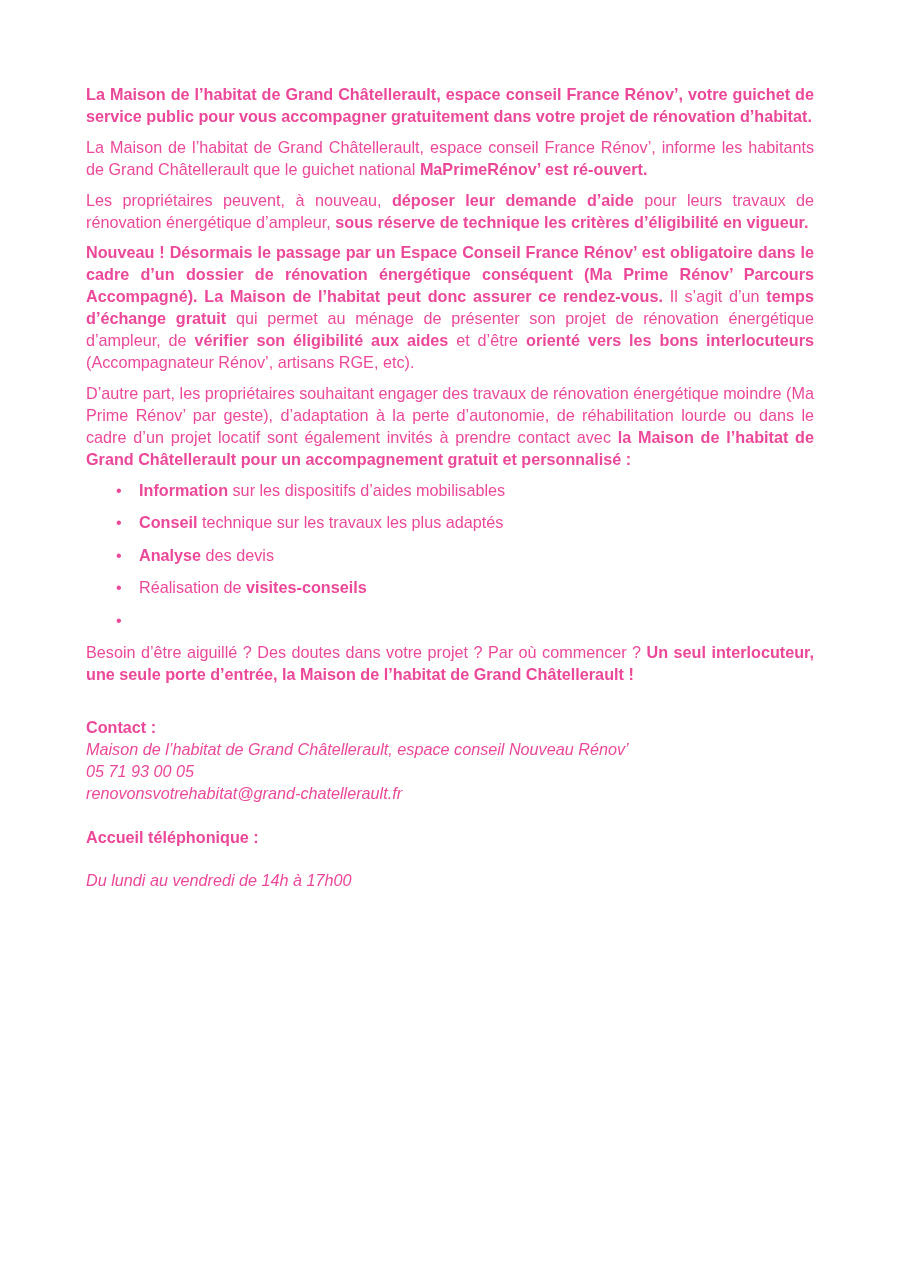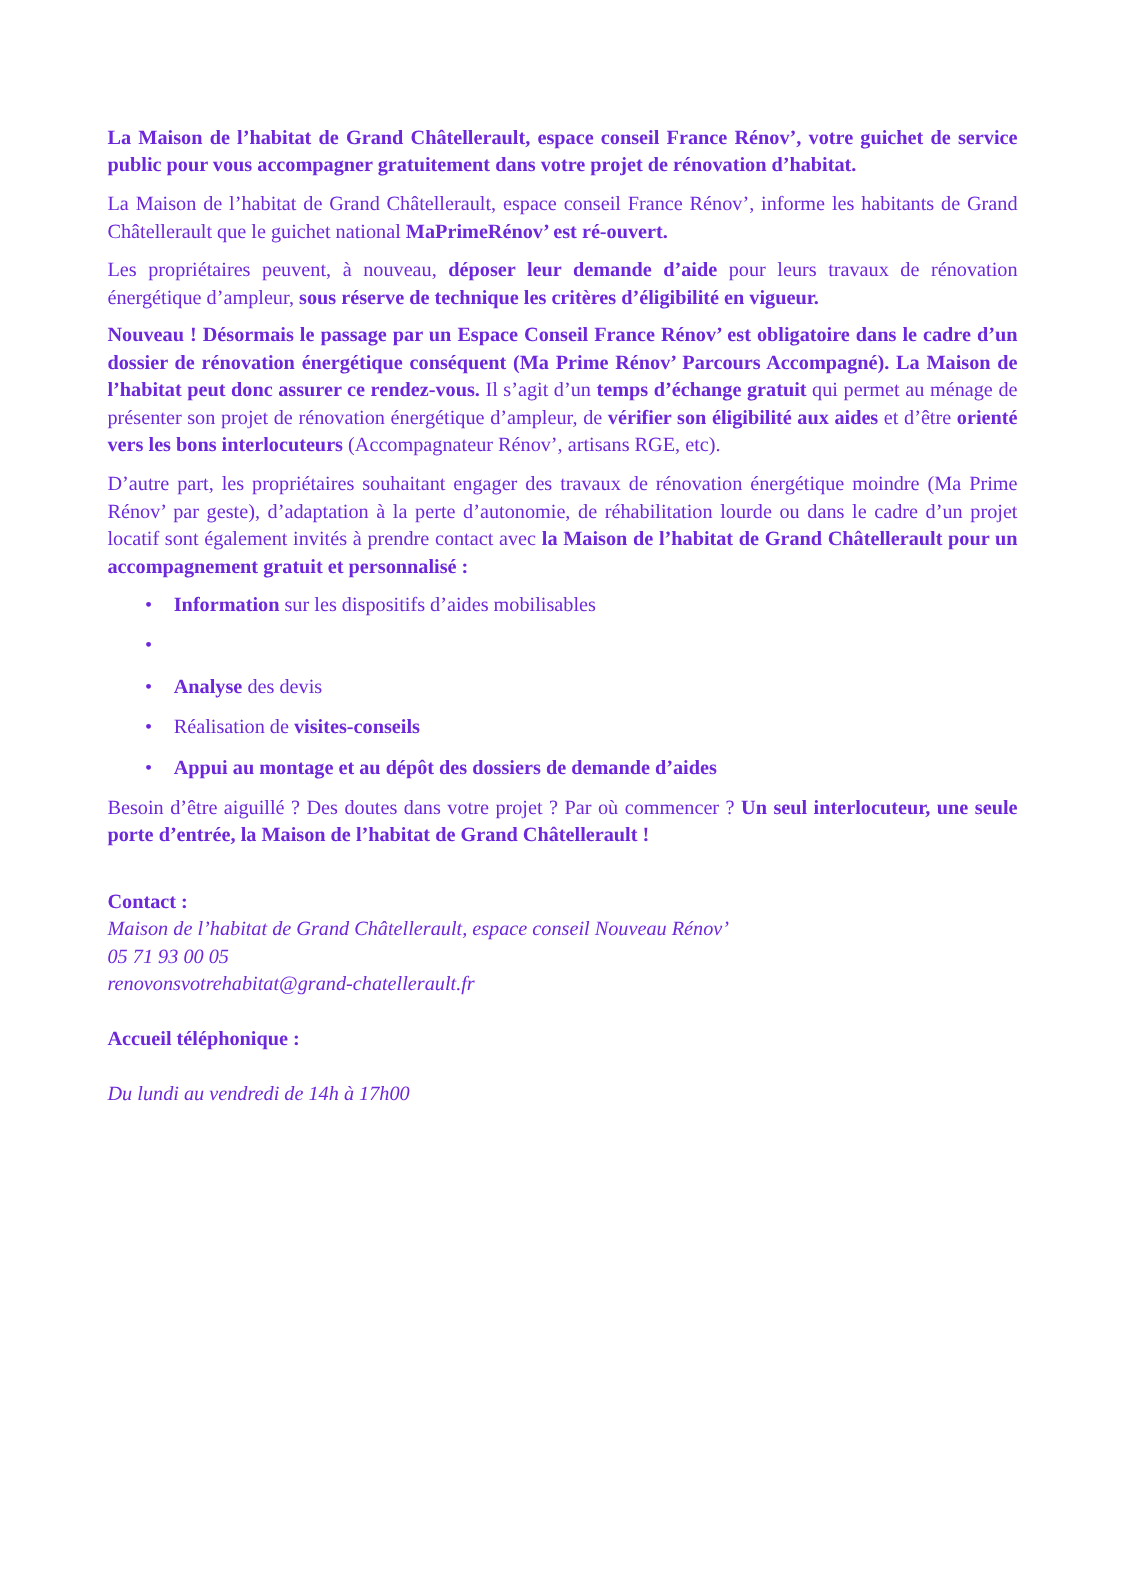--- a/index.html
+++ b/index.html
@@ -1,20 +1,20 @@
 <!DOCTYPE html>
 <html><head>
 <meta charset="utf-8">
 <style>
   html, body { margin: 0; padding: 0; background: #ffffff; }
   body { width: 900px; height: 1273px; position: relative; overflow: hidden; }
   .page {
-    position: absolute; left: 86px; top: 100px; width: 728px;
-    font-family: Liberation Serif, serif; font-size: 16.2px; line-height: 21.9px;
-    color: #6d28d9;
+    position: absolute; left: 86px; top: 84px; width: 728px;
+    font-family: Liberation Sans, sans-serif; font-size: 16.2px; line-height: 21.9px;
+    color: #ec4899;
   }
   .page p { margin: 0 0 9px 0; }
   .just { text-align: justify; }
   b, .b { font-weight: bold; }
   .title { font-weight: bold; margin-bottom: 9px; }
   ul.bullets { list-style: none; margin: 0 0 9px 0; padding: 0; }
   ul.bullets li { position: relative; padding-left: 53px; height: 21.9px; margin-bottom: 10.7px; }
   ul.bullets li .bullet { position: absolute; left: 30px; top: 0; }
   .gap { height: 21.9px; }
   .label { font-weight: bold; }
@@ -26,24 +26,24 @@
 <div class="page">
   <p class="title just">La Maison de l’habitat de Grand Châtellerault, espace conseil France Rénov’, votre guichet de service public pour vous accompagner gratuitement dans votre projet de rénovation d’habitat.</p>
 
   <p class="just"><span>La Maison de l’habitat de Grand Châtellerault, espace conseil France Rénov’, informe les habitants de Grand Châtellerault que le guichet national </span><span class="b">MaPrimeRénov’ est ré-ouvert.</span></p>
   <p class="just"><span>Les propriétaires peuvent, à nouveau, </span><span class="b">déposer leur demande d’aide</span><span> pour leurs travaux de rénovation énergétique d’ampleur, </span><span class="b">sous réserve de technique les critères d’éligibilité en vigueur.</span></p>
   <p class="just"><span class="b">Nouveau ! Désormais le passage par un Espace Conseil France Rénov’ est obligatoire dans le cadre d’un dossier de rénovation énergétique conséquent (Ma Prime Rénov’ Parcours Accompagné). La Maison de l’habitat peut donc assurer ce rendez-vous.</span><span> Il s’agit d’un </span><span class="b">temps d’échange gratuit</span><span> qui permet au ménage de présenter son projet de rénovation énergétique d’ampleur, de </span><span class="b">vérifier son éligibilité aux aides</span><span> et d’être </span><span class="b">orienté vers les bons interlocuteurs</span><span> (Accompagnateur Rénov’, artisans RGE, etc).</span></p>
   <p class="just"><span>D’autre part, les propriétaires souhaitant engager des travaux de rénovation énergétique moindre (Ma Prime Rénov’ par geste), d’adaptation à la perte d’autonomie, de réhabilitation lourde ou dans le cadre d’un projet locatif sont également invités à prendre contact avec </span><span class="b">la Maison de l’habitat de Grand Châtellerault pour un accompagnement gratuit et personnalisé :</span></p>
 
   <ul class="bullets">
     <li><span class="bullet">•</span><span><span class="b">Information</span><span> sur les dispositifs d’aides mobilisables</span></span></li>
-    <li><span class="bullet">•</span></li>
+    <li><span class="bullet">•</span><span><span class="b">Conseil</span><span> technique sur les travaux les plus adaptés</span></span></li>
     <li><span class="bullet">•</span><span><span class="b">Analyse</span><span> des devis</span></span></li>
     <li><span class="bullet">•</span><span><span>Réalisation de </span><span class="b">visites-conseils</span></span></li>
-    <li><span class="bullet">•</span><span><span class="b">Appui au montage et au dépôt des dossiers de demande d’aides</span></span></li>
+    <li><span class="bullet">•</span></li>
   </ul>
 
   <p class="just"><span>Besoin d’être aiguillé ? Des doutes dans votre projet ? Par où commencer ? </span><span class="b">Un seul interlocuteur, une seule porte d’entrée, la Maison de l’habitat de Grand Châtellerault !</span></p>
 
   <div class="gap"></div>
 
   <div>
     <div class="label">Contact :</div>
     <div class="it">Maison de l’habitat de Grand Châtellerault, espace conseil Nouveau Rénov’</div>
     <div class="it">05 71 93 00 05</div>

